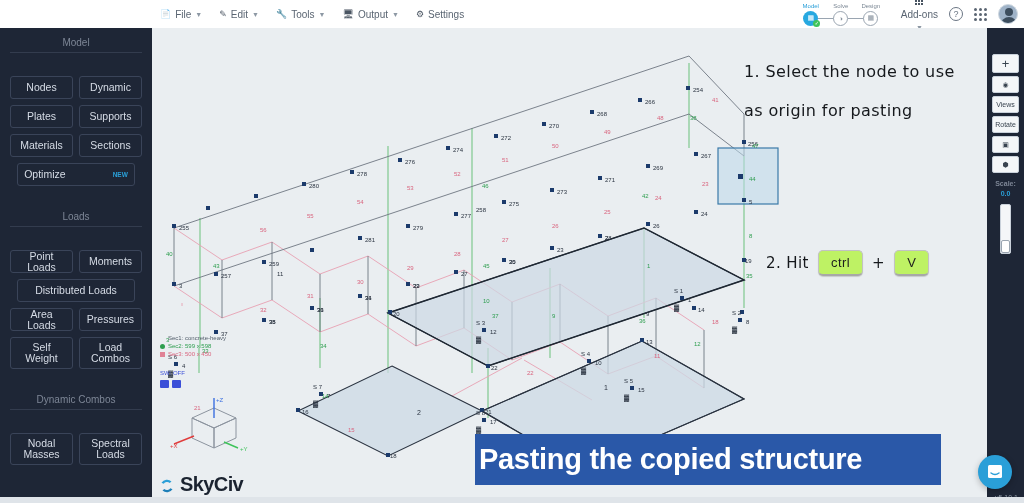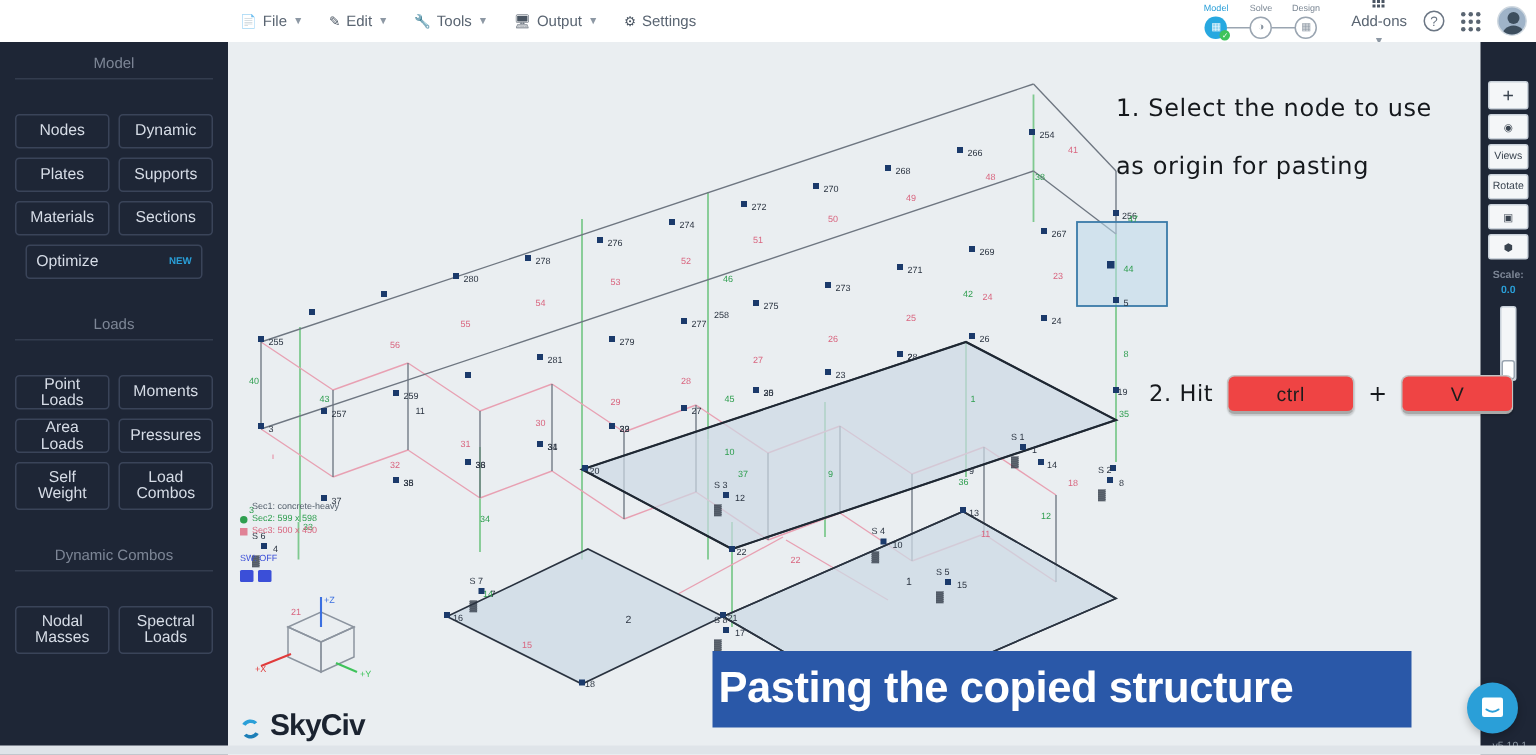--- a/index.html
+++ b/index.html
@@ -130,23 +130,23 @@
   
   .handwritten {
     position:absolute; font-family:"DejaVu Sans", sans-serif;
     font-size:16px; color:#15181c; white-space:nowrap;
     letter-spacing:0.4px;
   }
   #anno1 { left:744px; top:62px; }
   #anno2 { left:744px; top:101px; }
   #anno3 { left:766px; top:250px; font-size:15px; }
   .keycap {
-    display:inline-block; background:#ef4444; border:1px solid #c2c2c2;
+    display:inline-block; background:#bef264; border:1px solid #c2c2c2;
     border-bottom:2px solid #a8a8a8; border-radius:5px;
-    padding:4px 32px; font-family:"Liberation Sans", sans-serif;
+    padding:4px 12px; font-family:"Liberation Sans", sans-serif;
     font-size:13px; color:#1d1d1d; margin:0 4px; vertical-align:middle;
     box-shadow:0 1px 1px rgba(0,0,0,0.15);
   }
 
   
   #caption {
     position:absolute; left:475px; top:434px; width:466px; height:51px;
     background:#2a58a8; display:flex; align-items:center; padding-left:4px;
   }
   #caption span { color:#fff; font-size:29px; font-weight:bold; letter-spacing:-0.3px; }
@@ -280,20 +280,23 @@
   </div>
 
   <div class="sb-section-title">Loads</div>
   <div class="sb-divider"></div>
   <div class="sb-grid">
     <div class="sb-btn half">
         <span>Point Loads</span>
       </div>
     <div class="sb-btn half">
         <span>Moments</span>
+      </div>
+    <div class="sb-btn full">
+        <span>Distributed Loads</span>
       </div>
     <div class="sb-btn half">
         <span>Area Loads</span>
       </div>
     <div class="sb-btn half">
         <span>Pressures</span>
       </div>
     <div class="sb-btn half tall">
         <span>Self Weight</span>
       </div>

